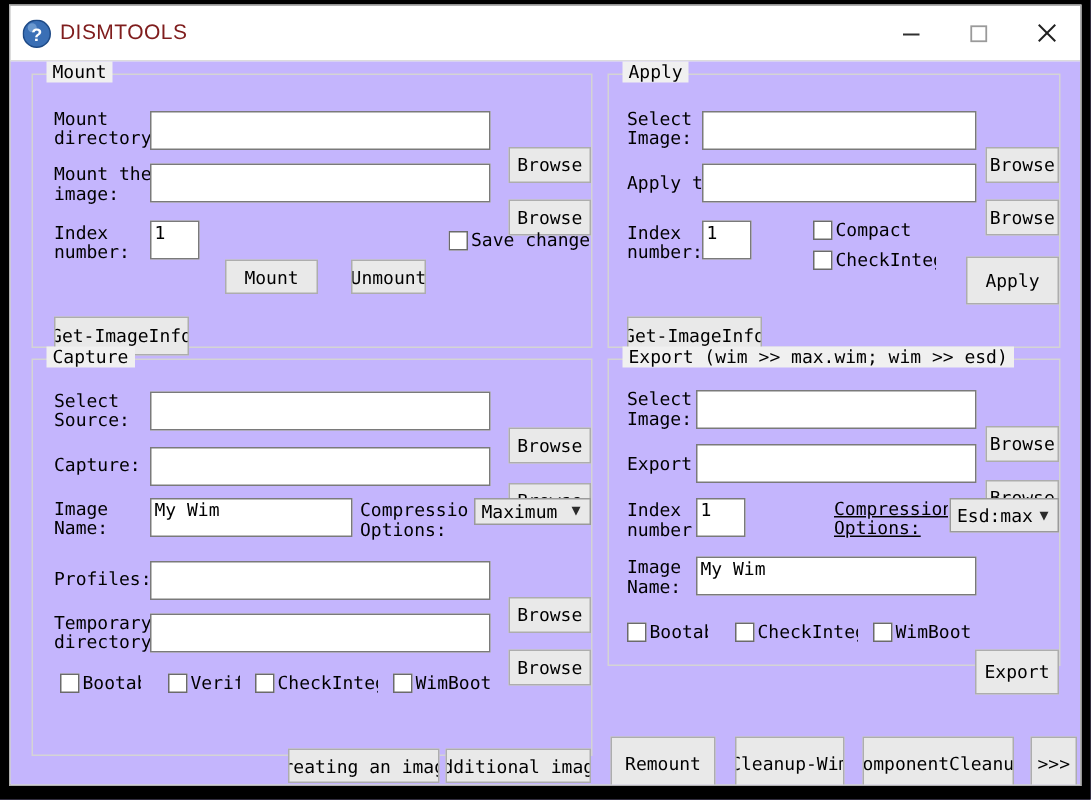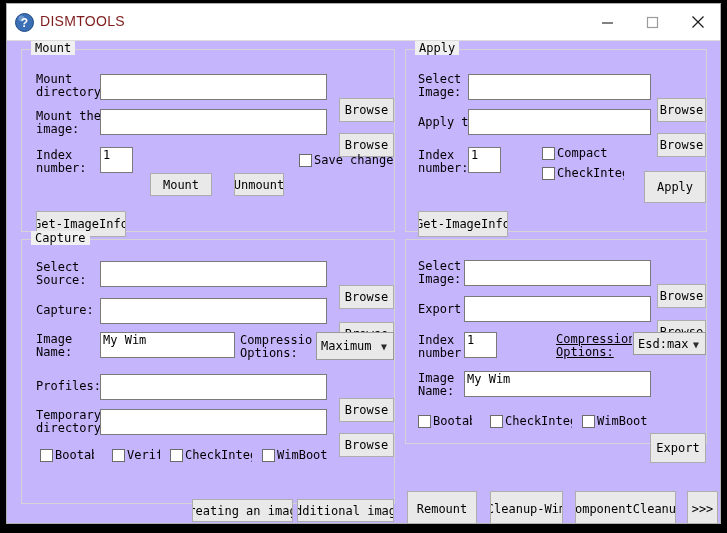--- a/index.html
+++ b/index.html
@@ -288,21 +288,21 @@
 
       <span class="lbl" style="left:14px; top:64px; width:66px;">Capture:</span>
       <div class="tb" style="left:78px; top:58px; width:227px; height:26px;"></div>
       <div class="btn" style="left:317px; top:59px; width:55px; height:24px;">Browse</div>
 
       <span class="lbl" style="left:14px; top:93px; width:66px;">Image
 Name:</span>
       <div class="tb" style="left:78px; top:92px; width:135px; height:26px; align-items:flex-start; padding-top:1px;">My Wim</div>
       <span class="lbl" style="left:218px; top:94px; width:72px;">Compression
 Options:</span>
-      <div class="combo" style="left:294px; top:92px; width:78px; height:28px;">
+      <div class="combo" style="left:294px; top:92px; width:78px; height:18px;">
         <span>Maximum</span>
         <span class="chev">▼</span>
       </div>
 
       <span class="lbl" style="left:14px; top:140px; width:66px;">Profiles:</span>
       <div class="tb" style="left:78px; top:134px; width:227px; height:26px;"></div>
       <div class="btn" style="left:317px; top:135px; width:55px; height:24px;">Browse</div>
 
       <span class="lbl" style="left:14px; top:169px; width:66px;">Temporary
 directory:</span>
@@ -324,20 +324,21 @@
       <div class="cb" style="left:240px; top:207px; width:72px; height:16px;">
         <span class="box"></span>
         <span class="cbtext">WimBoot</span>
       </div>
 
       <div class="btn" style="left:170px; top:236px; width:101px; height:23px;">Creating an image</div>
       <div class="btn" style="left:275px; top:236px; width:97px; height:23px;">Additional image</div>
     </div>
 
     <div class="group" id="grp-export">
+      <span class="group-title">Export (wim &gt;&gt; max.wim; wim &gt;&gt; esd)</span>
 
       <span class="lbl" style="left:12px; top:20px; width:62px;">Select
 Image:</span>
       <div class="tb" style="left:58px; top:20px; width:187px; height:26px;"></div>
       <div class="btn" style="left:251px; top:21px; width:49px; height:24px;">Browse</div>
 
       <span class="lbl" style="left:12px; top:63px; width:70px;">Export to</span>
       <div class="tb" style="left:58px; top:56px; width:187px; height:26px;"></div>
       <div class="btn" style="left:251px; top:57px; width:49px; height:24px;">Browse</div>
 

